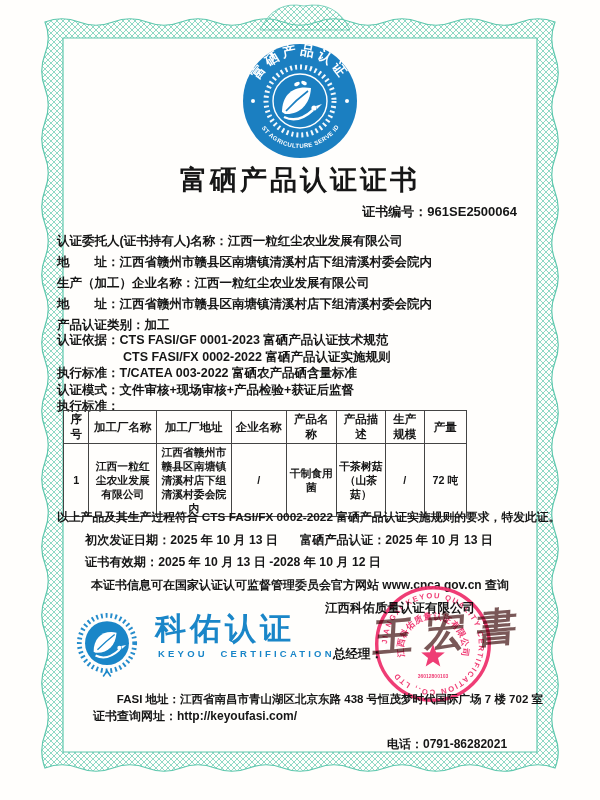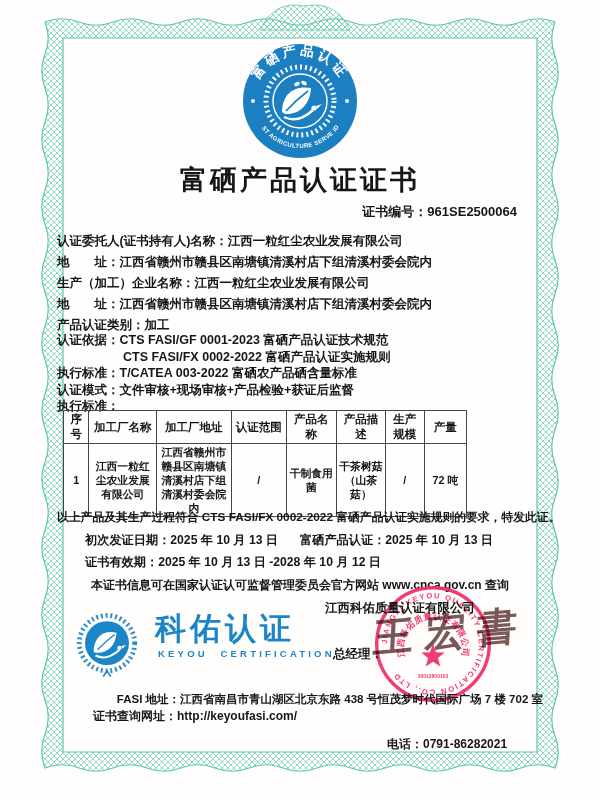--- a/index.html
+++ b/index.html
@@ -118,21 +118,21 @@
       <col style="width:12.4%">
         <col style="width:12.2%">
         <col style="width:9.6%">
         <col style="width:10.5%">
     </colgroup>
     <tbody>
         <tr>
       <th>序号</th>
       <th>加工厂名称</th>
       <th>加工厂地址</th>
-      <th>认证范围</th>
+      <th>企业名称</th>
       <th>产品名称</th>
       <th>产品描述</th>
       <th>生产规模</th>
       <th>产量</th>
     </tr>
     <tr>
       <td>1</td>
       <td>江西一粒红尘农业发展有限公司</td>
       <td>江西省赣州市赣县区南塘镇清溪村店下组清溪村委会院内</td>
       <td>/</td>

